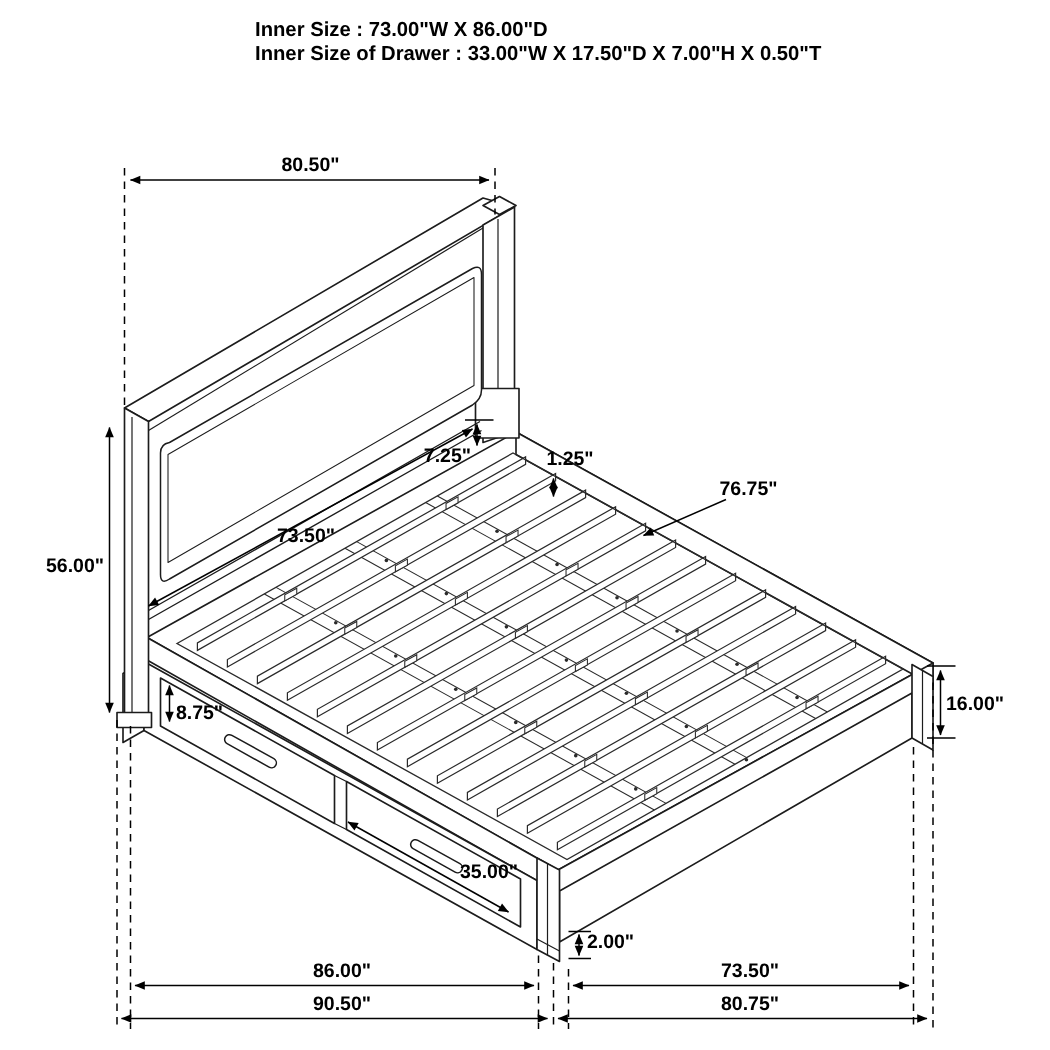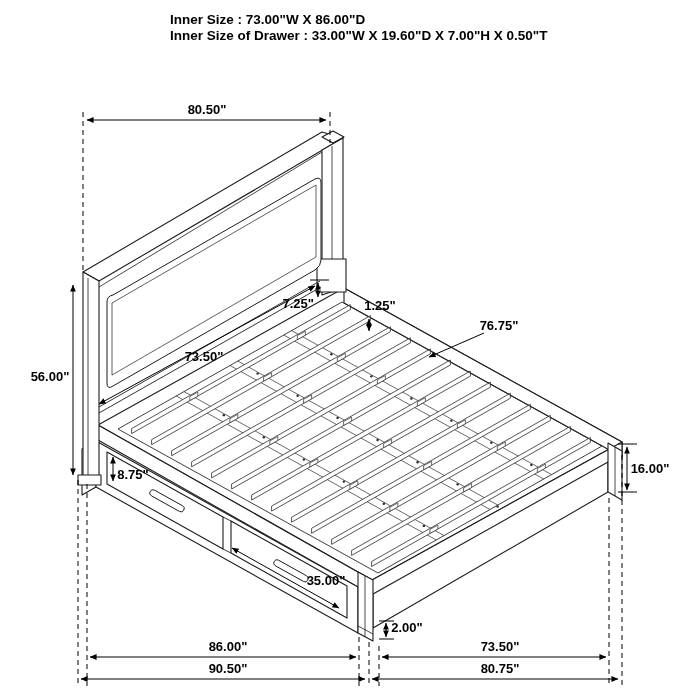--- a/index.html
+++ b/index.html
@@ -153,21 +153,21 @@
       <line x1="627" y1="447" x2="627" y2="490" marker-start="url(#ah)" marker-end="url(#ah)"></line>
       <line x1="386" y1="623" x2="386" y2="637" marker-start="url(#ah)" marker-end="url(#ah)"></line>
       <line x1="90" y1="657" x2="356" y2="657" marker-start="url(#ah)" marker-end="url(#ah)"></line>
       <line x1="81" y1="679" x2="365" y2="679" marker-start="url(#ah)" marker-end="url(#ah)"></line>
       <line x1="382" y1="657" x2="606" y2="657" marker-start="url(#ah)" marker-end="url(#ah)"></line>
       <line x1="372" y1="679" x2="618" y2="679" marker-start="url(#ah)" marker-end="url(#ah)"></line>
     </g>
   </svg>
 
   <div class="note" style="left:170px;top:12px;">Inner Size : 73.00"W X 86.00"D</div>
-  <div class="note" style="left:170px;top:28px;">Inner Size of Drawer : 33.00"W X 19.60"D X 7.00"H X 0.50"T</div>
+  <div class="note" style="left:170px;top:28px;">Inner Size of Drawer : 33.00"W X 17.50"D X 7.00"H X 0.50"T</div>
 
   <div class="lbl" style="left:177px;top:102px;width:60px;">80.50"</div>
   <div class="lbl" style="left:20px;top:369px;width:60px;">56.00"</div>
   <div class="lbl right" style="left:266px;top:296px;width:48px;">7.25"</div>
   <div class="lbl" style="left:356px;top:298px;width:48px;">1.25"</div>
   <div class="lbl" style="left:468px;top:318px;width:62px;">76.75"</div>
   <div class="lbl" style="left:173px;top:349px;width:62px;">73.50"</div>
   <div class="lbl" style="left:103px;top:467px;width:60px;">8.75"</div>
   <div class="lbl" style="left:296px;top:573px;width:60px;">35.00"</div>
   <div class="lbl" style="left:620px;top:461px;width:60px;">16.00"</div>

